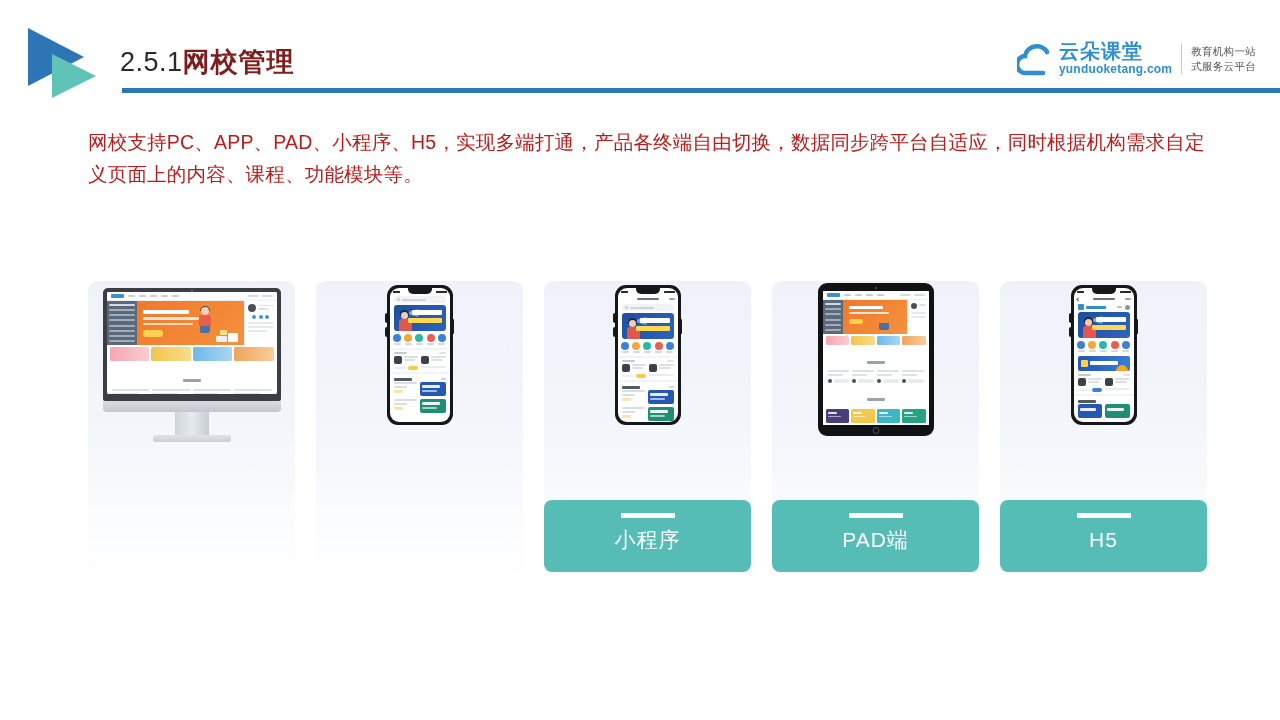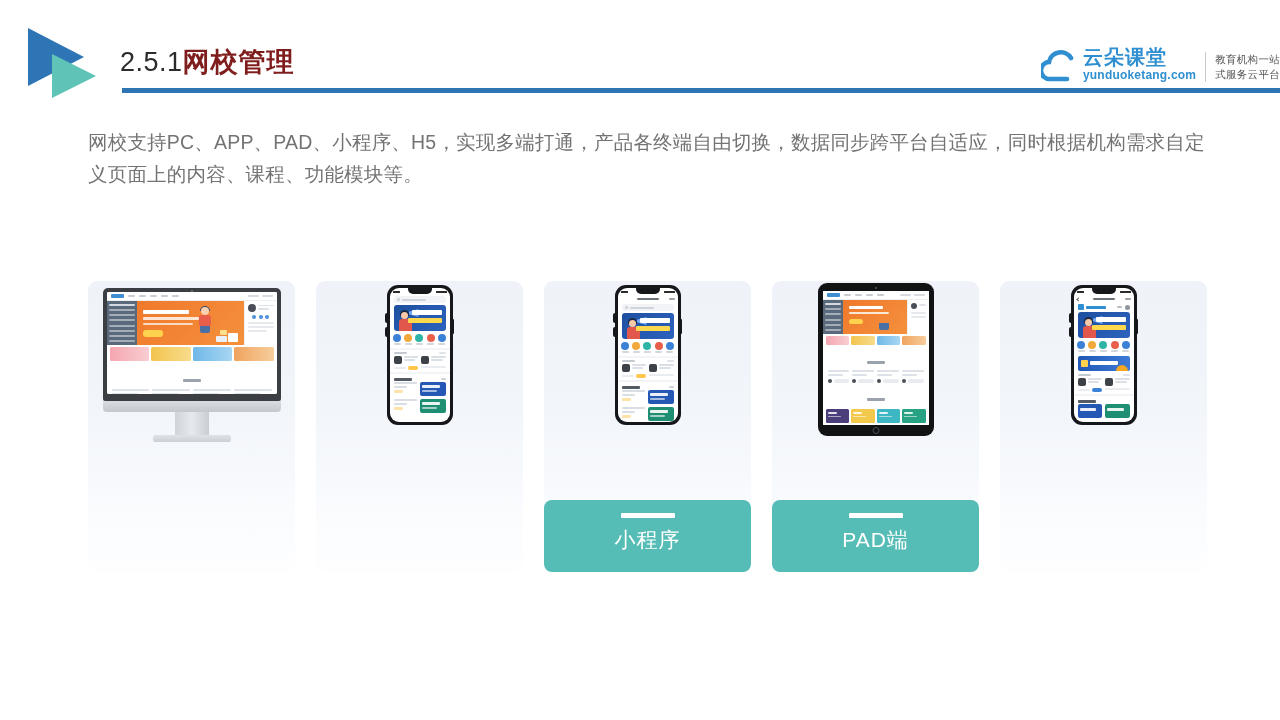--- a/index.html
+++ b/index.html
@@ -25,31 +25,31 @@
     border-top: 22px solid transparent;
     border-bottom: 22px solid transparent;
     border-left: 44px solid #5FC3B8;
   }
   .title-row { position: absolute; left: 120px; top: 44px; display: flex; align-items: baseline; }
   .title-num { font-size: 27px; color: #2b2b2b; letter-spacing: .5px; }
   .title-main { font-size: 27px; color: #7f1d1d; font-weight: bold; letter-spacing: 1px; }
   .title-rule { position: absolute; left: 122px; top: 88px; width: 1158px; height: 5px; background: #2E75B6; }
 
   
-  .brand { position: absolute; right: 0; top: 36px; display: flex; align-items: flex-end; height: 46px; }
+  .brand { position: absolute; right: 24px; top: 36px; display: flex; align-items: center; height: 46px; }
   .brand-cloud { position: relative; width: 40px; height: 34px; margin-right: 2px; }
   .brand-text { display: flex; flex-direction: column; justify-content: center; }
   .brand-cn { font-size: 20px; font-weight: bold; color: #2F8FD0; letter-spacing: 1px; line-height: 1.05; }
   .brand-url { font-size: 12px; color: #2F8FD0; letter-spacing: .2px; line-height: 1.2; font-weight: bold; }
   .brand-sep { width: 1px; height: 30px; background: #c9c9c9; margin: 0 9px; }
   .brand-tag { font-size: 10.5px; color: #555; line-height: 1.45; letter-spacing: .3px; }
 
   
   .para { position: absolute; left: 88px; top: 126px; width: 1130px;
-          font-size: 19.5px; color: #737373; line-height: 32px; letter-spacing: .2px; }
+          font-size: 19.5px; color: #b91c1c; line-height: 32px; letter-spacing: .2px; }
 
   
   .cards { position: absolute; left: 88px; top: 281px; display: flex; gap: 21px; }
   .card {
     width: 207px; height: 291px;
     border-radius: 9px;
     background: linear-gradient(180deg, #EFF3F9 0%, #F2F5FA 45%, #FAFCFE 82%, #FEFEFF 100%);
     position: relative;
   }
   .device-zone { position: absolute; left: 0; top: 0; width: 100%; height: 186px; }
@@ -796,16 +796,20 @@
               <span class="thumb" style="background:#2558B4;width:50%;height:14px;border-radius:2px;position:relative;">
                   <i style="position:absolute;left:2px;top:4px;right:6px;height:3px;background:rgba(255,255,255,.9);border-radius:1px;"></i>
                 </span>
               <span class="thumb" style="background:#1E8F73;width:50%;height:14px;border-radius:2px;position:relative;">
                   <i style="position:absolute;left:2px;top:4px;right:6px;height:3px;background:rgba(255,255,255,.9);border-radius:1px;"></i>
                 </span>
             </div>
           </div>
         </div>
       </div>
+      <div class="label-btn">
+        <span class="tick"></span>
+        <span class="txt">H5</span>
+      </div>
     </div>
 
   </div>
 </div>
 
 </body></html>

